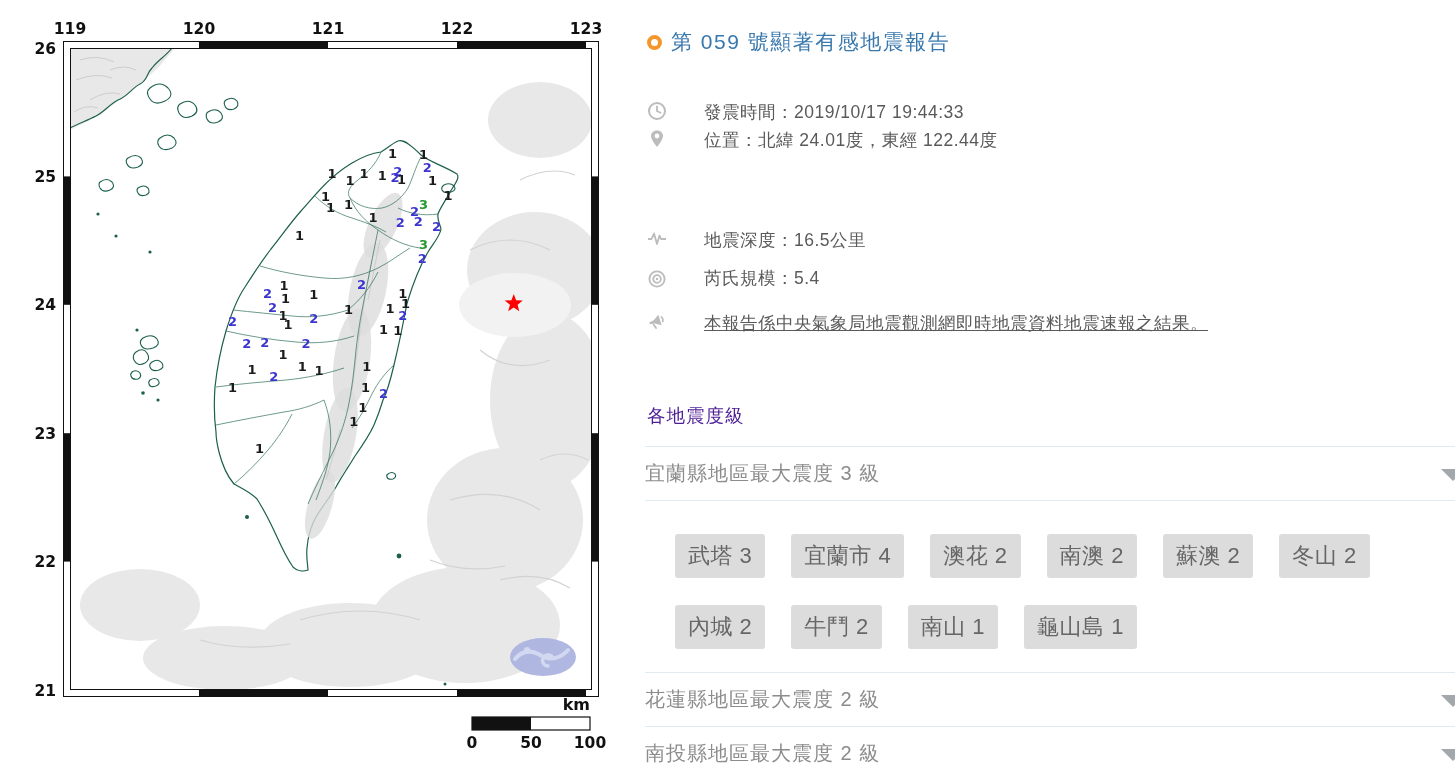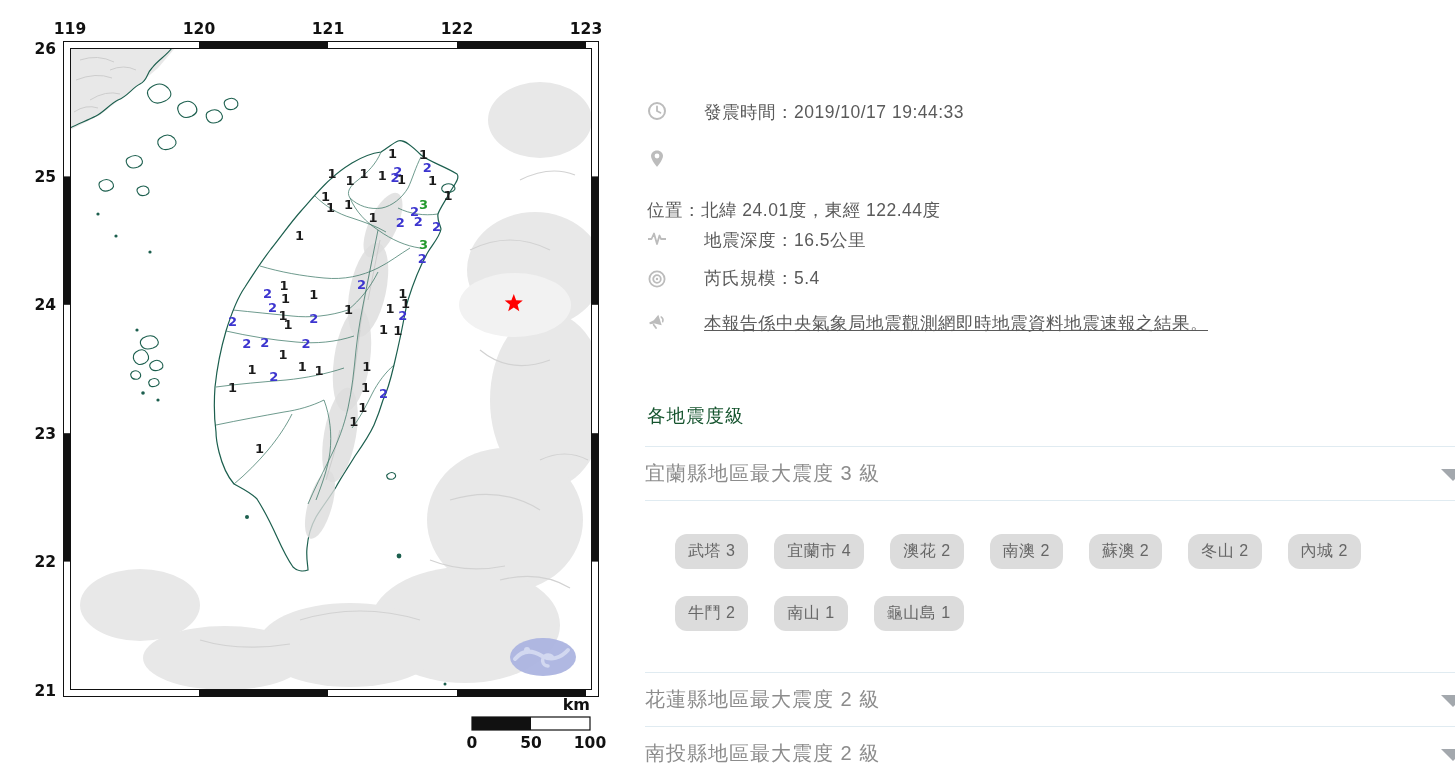--- a/index.html
+++ b/index.html
@@ -19,25 +19,25 @@
   .swirl{fill:none;stroke:#d2d2d2;stroke-width:1.2;}
   .ridge{fill:none;stroke:#c9c9c9;stroke-width:.9;}
   
   .panel{position:absolute;left:645px;top:0;width:810px;height:768px;}
   .title-row{position:absolute;left:2px;top:28px;display:flex;align-items:center;}
   .bullet{width:15px;height:15px;border-radius:50%;border:4.5px solid #f5962c;background:#fff;box-sizing:border-box;flex:0 0 auto;}
   .title-text{margin-left:9px;font-size:21px;color:#3978ad;letter-spacing:1.5px;white-space:nowrap;}
   .drow{position:absolute;left:2px;display:flex;align-items:flex-start;color:#5a5a5a;font-size:17.5px;letter-spacing:.5px;white-space:nowrap;gap:29px;}
   .drow .ic{width:20px;height:20px;margin-right:8px;margin-top:1px;flex:0 0 auto;}
   .drow2{position:absolute;left:95px;color:#5a5a5a;font-size:17.5px;letter-spacing:.5px;white-space:nowrap;}
-  .sect{position:absolute;left:2px;top:403px;font-size:18.5px;color:#14532d;letter-spacing:1px;}
+  .sect{position:absolute;left:2px;top:403px;font-size:18.5px;color:#4c1d95;letter-spacing:1px;}
   .acc{position:absolute;left:0;width:812px;height:55px;border-top:1px solid #e0ebf1;border-bottom:1px solid #e0ebf1;box-sizing:border-box;color:#8c8c8c;font-size:20px;letter-spacing:1px;line-height:53px;white-space:nowrap;background:#fff;cursor:pointer;}
   .acc .arr{position:absolute;right:-8px;top:22px;width:0;height:0;border-left:12px solid transparent;border-right:12px solid transparent;border-top:12px solid #a3a8ad;}
   .chips{position:absolute;left:30px;top:534px;width:735px;display:flex;flex-wrap:wrap;gap:27px 26px;}
-  .chip{background:#dcdcdc;color:#666;font-size:16px;letter-spacing:.5px;padding:7px 13px;white-space:nowrap;border-radius:12px;}
+  .chip{background:#dcdcdc;color:#666;font-size:22px;letter-spacing:.5px;padding:7px 13px;white-space:nowrap;border-radius:3px;}
   .icsvg{width:100%;height:100%;display:block;}
 </style>
 </head>
 <body>
 
 <svg id="map-svg" width="645" height="768" viewBox="0 0 645 768">
   <defs>
     <clipPath id="mapclip">
         <rect x="70" y="48" width="522" height="642"></rect>
       </clipPath>
@@ -221,32 +221,36 @@
     <rect x="472" y="717" width="118" height="13" fill="#fff" stroke="#111" stroke-width="1.2"></rect>
     <rect x="472" y="717" width="59" height="13" fill="#111"></rect>
     <text class="ax" x="472" y="748" text-anchor="middle">0</text>
     <text class="ax" x="531" y="748" text-anchor="middle">50</text>
     <text class="ax" x="590" y="748" text-anchor="middle">100</text>
   </g>
 </svg>
 
 <div class="panel">
 
+  <div class="title-row">
+    <span class="bullet"></span>
+    <span class="title-text">第 059 號顯著有感地震報告</span>
+  </div>
 
   <div class="drow" style="top:100px;">
     <span class="ic">
       <svg class="icsvg" viewBox="0 0 20 20">
           <circle cx="10" cy="10" r="8" fill="none" stroke="#bcbcbc" stroke-width="2"></circle>
           <path d="M10,5.5 V10 L13.4,11.8" fill="none" stroke="#bcbcbc" stroke-width="1.8" stroke-linecap="round"></path>
         </svg>
     </span>
     <span>發震時間：2019/10/17 19:44:33</span>
   </div>
 
-  <div class="drow" style="top:148px;flex-direction:column;">
+  <div class="drow" style="top:128px;">
     <span class="ic">
       <svg class="icsvg" viewBox="0 0 20 20">
           <path d="M10,1.5 C6.4,1.5 4,4.1 4,7.1 C4,11 10,18 10,18 C10,18 16,11 16,7.1 C16,4.1 13.6,1.5 10,1.5 Z" fill="#bcbcbc"></path>
           <circle cx="10" cy="7" r="2.4" fill="#fff"></circle>
         </svg>
     </span>
     <span>位置：北緯 24.01度，東經 122.44度</span>
   </div>
 
   <div class="drow" style="top:228px;">

